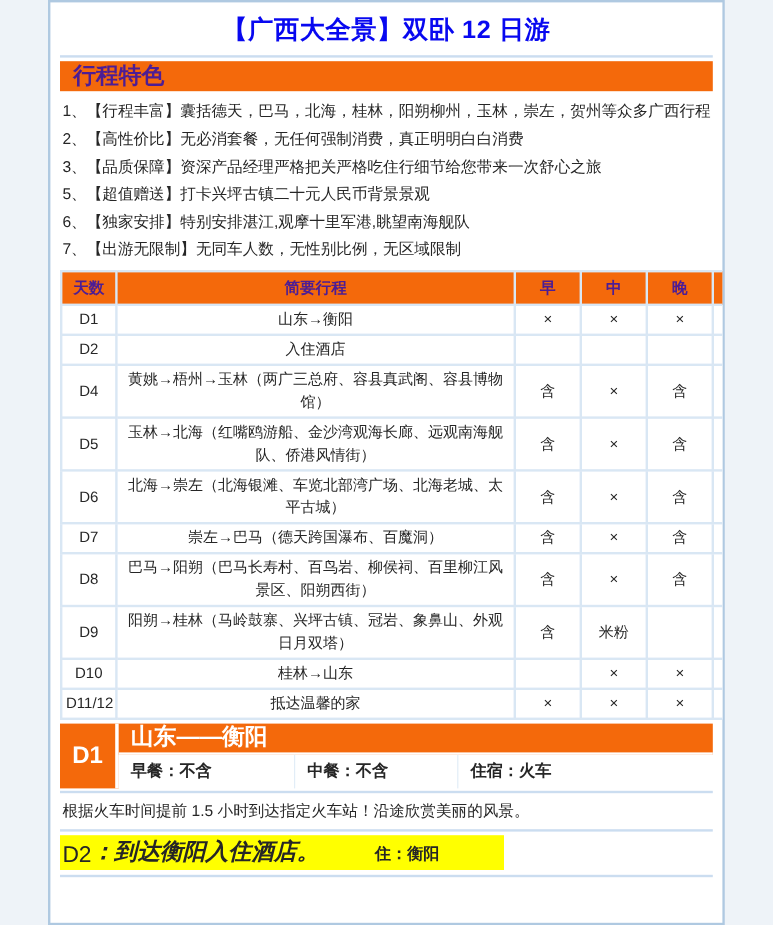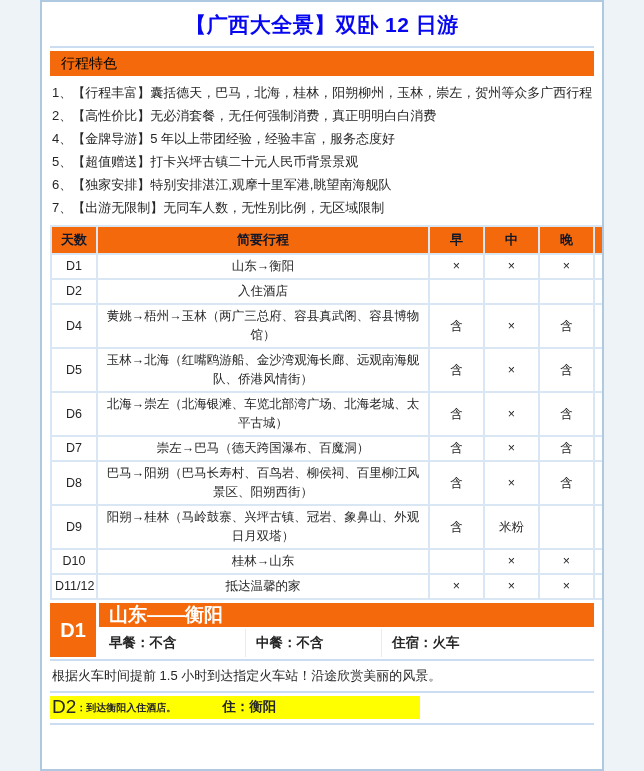--- a/index.html
+++ b/index.html
@@ -17,33 +17,33 @@
     overflow:hidden;
   }
   
   .title{
     text-align:center;color:var(--blue);font-weight:bold;font-size:21px;
     padding:6px 0 7px 0;border-bottom:2px solid var(--border);
     letter-spacing:0.5px;
   }
   
   .sec-bar{
-    margin-top:3px;background:var(--orange);color:#000000;font-weight:normal;
-    font-size:14px;height:25px;line-height:25px;padding:0 11px;
+    margin-top:3px;background:var(--orange);color:#4c1d95;font-weight:bold;
+    font-size:19px;height:25px;line-height:25px;padding:0 11px;
   }
   .features-list{padding:5px 2px 6px 2px;}
   .feature-line{font-size:13px;line-height:23px;white-space:nowrap;}
   
   table.sched{
     width:100%;border-collapse:collapse;table-layout:fixed;
     font-size:12.5px;
   }
   table.sched th,table.sched td{border:2px solid #D9E7F4;}
   table.sched th{
-    background:var(--orange);color:#0f172a;font-weight:bold;
+    background:var(--orange);color:#4c1d95;font-weight:bold;
     height:22px;padding:2px 0;font-size:13px;
   }
   table.sched td{padding:2px 3px;line-height:19px;text-align:center;background:#fff;}
   td.c-route{text-align:left;padding:2px 4px 2px 8px;}
   .col-day{width:46px;}
   .col-route{width:332px;}
   .col-m{width:55px;}
   .col-stay{width:78px;}
   
   .detail{display:flex;margin-top:3px;}
@@ -65,35 +65,35 @@
   .m2{width:168px;flex:0 0 168px;}
   .m3{flex:1;min-width:0;}
   .dnote{
     border-top:2px solid var(--border);border-bottom:2px solid var(--border);
     margin-top:2px;font-size:13px;padding:6px 2px;
   }
   
   .d2row{padding:3px 0 4px 0;border-bottom:2px solid var(--border);}
   .d2hl{background:var(--yellow);display:inline-block;padding:1px 10px 2px 2px;min-width:370px;box-sizing:border-box;}
   .d2big{font-size:19px;line-height:20px;vertical-align:-2px;}
-  .d2txt{font-size:10px;font-weight:bold;}
+  .d2txt{font-size:19px;font-weight:bold;font-style:italic;}
   .d2stay{font-size:13.5px;font-weight:bold;margin-left:46px;}
 </style>
 </head>
 <body>
 
 <div class="page">
 
   <div class="title">【广西大全景】双卧 12 日游</div>
 
   <div class="sec-bar">行程特色</div>
   <div class="features-list">
       <div class="feature-line">1、【行程丰富】囊括德天，巴马，北海，桂林，阳朔柳州，玉林，崇左，贺州等众多广西行程</div>
       <div class="feature-line">2、【高性价比】无必消套餐，无任何强制消费，真正明明白白消费</div>
-      <div class="feature-line">4、【金牌导游】5 年以上带团经验，经验丰富，服务态度好</div>
+      <div class="feature-line">3、【品质保障】资深产品经理严格把关严格吃住行细节给您带来一次舒心之旅</div>
       <div class="feature-line">5、【超值赠送】打卡兴坪古镇二十元人民币背景景观</div>
       <div class="feature-line">6、【独家安排】特别安排湛江,观摩十里军港,眺望南海舰队</div>
       <div class="feature-line">7、【出游无限制】无同车人数，无性别比例，无区域限制</div>
     </div>
 
   <table class="sched">
     <colgroup>
       <col class="col-day">
         <col class="col-route">
         <col class="col-m">

